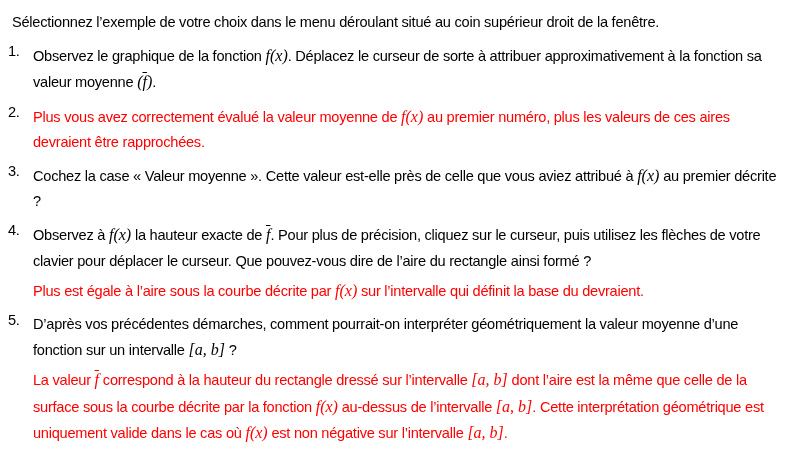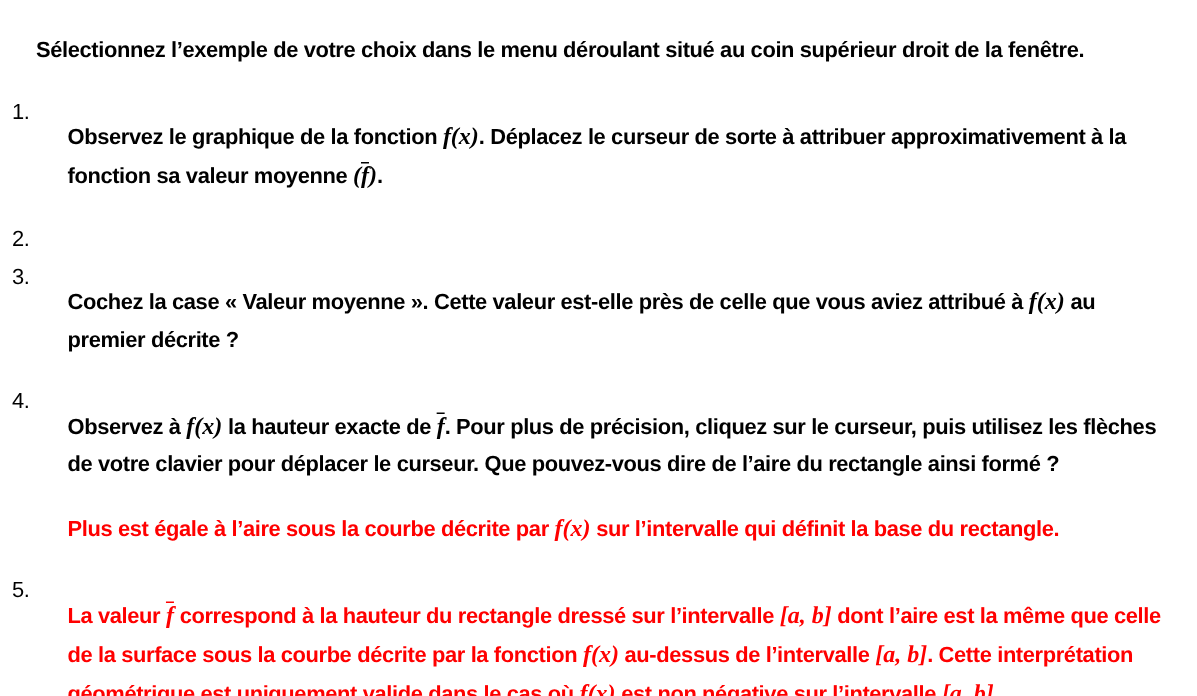--- a/index.html
+++ b/index.html
@@ -8,21 +8,21 @@
     width: 798px;
     height: 464px;
     overflow: hidden;
     font-family: "Liberation Sans", sans-serif;
     font-size: 14.6px;
     letter-spacing: -0.25px;
     line-height: 25.2px;
     color: #000000;
   }
   .page { padding: 6px 8px 0 8px; }
-  p { margin: 16px; font-weight: bold; }
+  p { margin: 4px; }
   .item { display: flex; align-items: flex-start; }
   .num { flex: 0 0 21px; }
   .body-col { flex: 1; min-width: 0; }
   .answer { color: #ff0000; }
   
   .seg-m, .seg-mb {
     font-family: "Liberation Serif", "DejaVu Serif", serif;
     font-style: italic;
     font-size: 16px;
     letter-spacing: 0;
@@ -39,38 +39,40 @@
   <div class="item">
     <span class="num">1.</span>
     <div class="body-col">
       <p class="question"><span class="seg-n">Observez le graphique de la fonction </span><span class="seg-m">f(x)</span><span class="seg-n">. Déplacez le curseur de sorte à attribuer approximativement à la fonction sa valeur moyenne </span><span class="seg-m">(</span><span class="seg-mb">f</span><span class="seg-m">)</span><span class="seg-n">.</span></p>
     </div>
   </div>
 
   <div class="item">
     <span class="num">2.</span>
     <div class="body-col">
+      <p class="answer"><span class="seg-n">Plus vous avez correctement évalué la valeur moyenne de </span><span class="seg-m">f(x)</span><span class="seg-n"> au premier numéro, plus les valeurs de ces aires devraient être rapprochées.</span></p>
     </div>
   </div>
 
   <div class="item">
     <span class="num">3.</span>
     <div class="body-col">
       <p class="question"><span class="seg-n">Cochez la case « Valeur moyenne ». Cette valeur est-elle près de celle que vous aviez attribué à </span><span class="seg-m">f(x)</span><span class="seg-n"> au premier décrite ?</span></p>
     </div>
   </div>
 
   <div class="item">
     <span class="num">4.</span>
     <div class="body-col">
       <p class="question"><span class="seg-n">Observez à </span><span class="seg-m">f(x)</span><span class="seg-n"> la hauteur exacte de </span><span class="seg-mb">f</span><span class="seg-n">. Pour plus de précision, cliquez sur le curseur, puis utilisez les flèches de votre clavier pour déplacer le curseur. Que pouvez-vous dire de l’aire du rectangle ainsi formé ?</span></p>
-      <p class="answer"><span class="seg-n">Plus est égale à l’aire sous la courbe décrite par </span><span class="seg-m">f(x)</span><span class="seg-n"> sur l’intervalle qui définit la base du rectangle.</span></p>
+      <p class="answer"><span class="seg-n">Plus est égale à l’aire sous la courbe décrite par </span><span class="seg-m">f(x)</span><span class="seg-n"> sur l’intervalle qui définit la base du devraient.</span></p>
     </div>
   </div>
 
   <div class="item">
     <span class="num">5.</span>
     <div class="body-col">
+      <p class="question"><span class="seg-n">D’après vos précédentes démarches, comment pourrait-on interpréter géométriquement la valeur moyenne d’une fonction sur un intervalle </span><span class="seg-m">[a, b]</span><span class="seg-n"> ?</span></p>
       <p class="answer"><span class="seg-n">La valeur </span><span class="seg-mb">f</span><span class="seg-n"> correspond à la hauteur du rectangle dressé sur l’intervalle </span><span class="seg-m">[a, b]</span><span class="seg-n"> dont l’aire est la même que celle de la surface sous la courbe décrite par la fonction </span><span class="seg-m">f(x)</span><span class="seg-n"> au-dessus de l’intervalle </span><span class="seg-m">[a, b]</span><span class="seg-n">. Cette interprétation géométrique est uniquement valide dans le cas où </span><span class="seg-m">f(x)</span><span class="seg-n"> est non négative sur l’intervalle </span><span class="seg-m">[a, b]</span><span class="seg-n">.</span></p>
     </div>
   </div>
 
 </div>
 
 </body></html>

